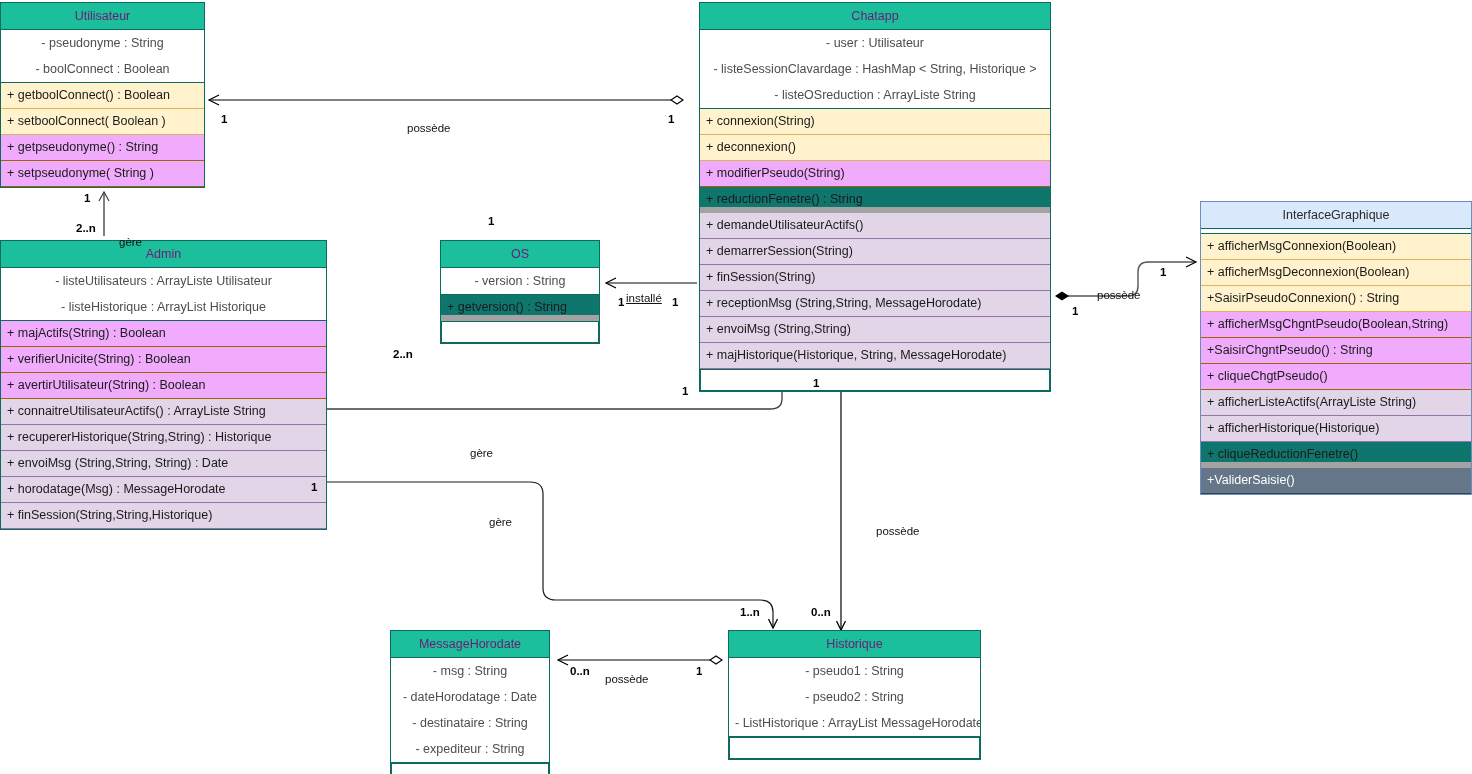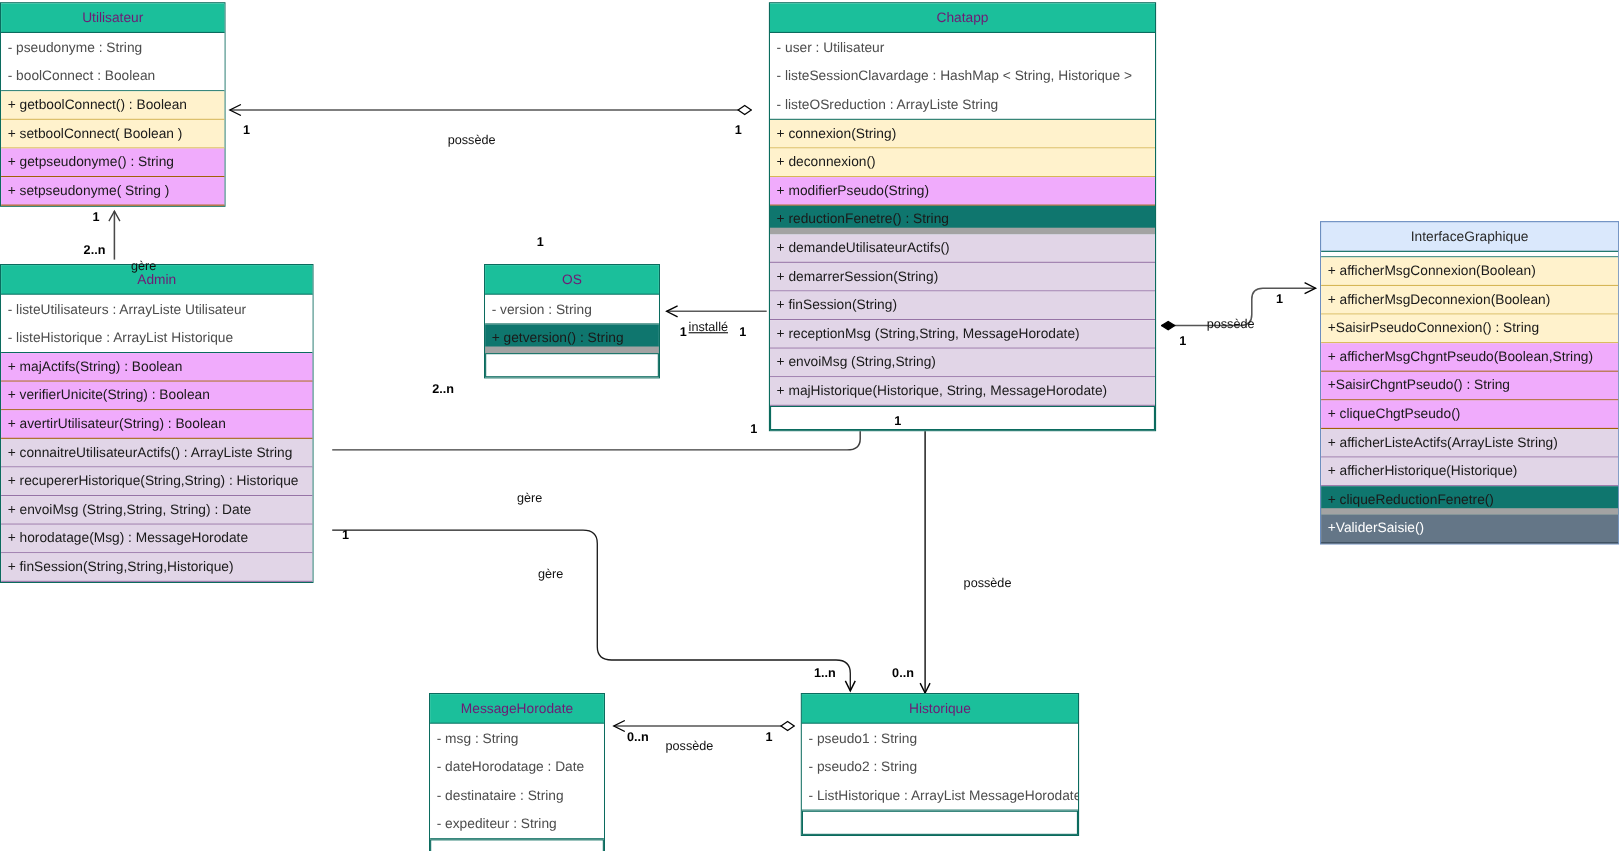--- a/index.html
+++ b/index.html
@@ -43,20 +43,21 @@
     border:1px solid #6c8ebf;
     border-bottom:1px solid #6c8ebf;
     margin:-1px;
     height:28px;
     line-height:27px;
   }
   .attrs{
     border-bottom:1px solid #0b6b5e;
     box-sizing:border-box;
     background:#ffffff;
+    text-align:center;
   }
   .attr{
     font-size:12.5px;
     color:#4d4d4d;
     padding:0 6px;
     height:26px;
     line-height:26px;
     white-space:nowrap;
     overflow:hidden;
   }
@@ -191,21 +192,21 @@
       <div class="meth m-purple">+ demandeUtilisateurActifs()</div>
       <div class="meth m-purple">+ demarrerSession(String)</div>
       <div class="meth m-purple">+ finSession(String)</div>
       <div class="meth m-purple">+ receptionMsg (String,String, MessageHorodate)</div>
       <div class="meth m-purple">+ envoiMsg (String,String)</div>
       <div class="meth m-purple">+ majHistorique(Historique, String, MessageHorodate)</div>
       <div class="empty-sec"></div>
     </div>
   </div>
 
-  <div class="umlclass" style="left:0px;top:240px;width:285px;">
+  <div class="umlclass" style="left:0px;top:240px;width:327px;">
     <div class="uml-header">Admin</div>
     <div class="attrs">
       <div class="attr">- listeUtilisateurs : ArrayListe Utilisateur</div>
       <div class="attr">- listeHistorique :  ArrayList Historique</div>
     </div>
     <div>
       <div class="meth m-red">+ majActifs(String) : Boolean</div>
       <div class="meth m-red">+ verifierUnicite(String) : Boolean</div>
       <div class="meth m-red">+ avertirUtilisateur(String) : Boolean</div>
       <div class="meth m-purple">+ connaitreUtilisateurActifs() :  ArrayListe String</div>

